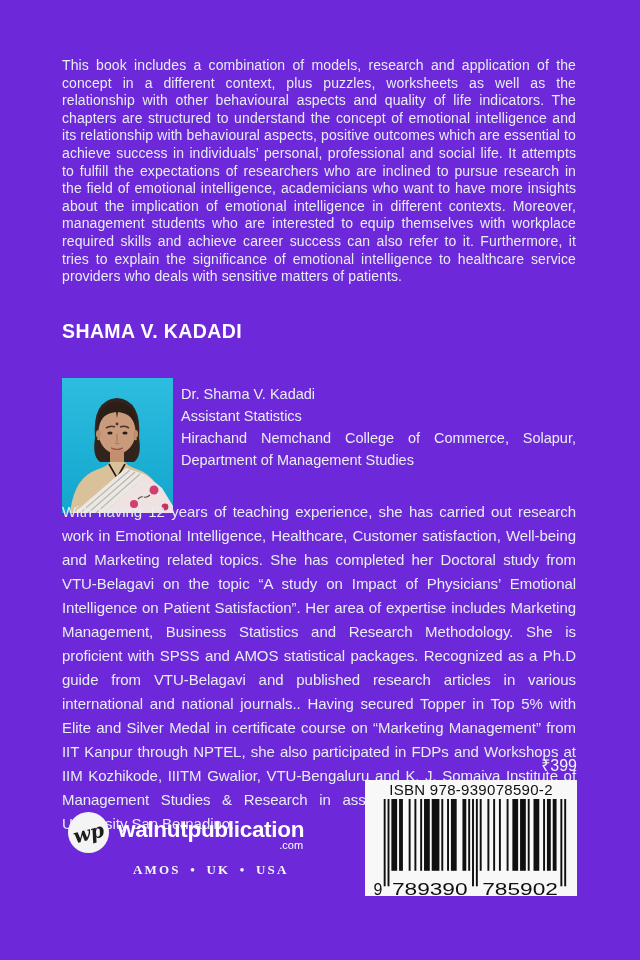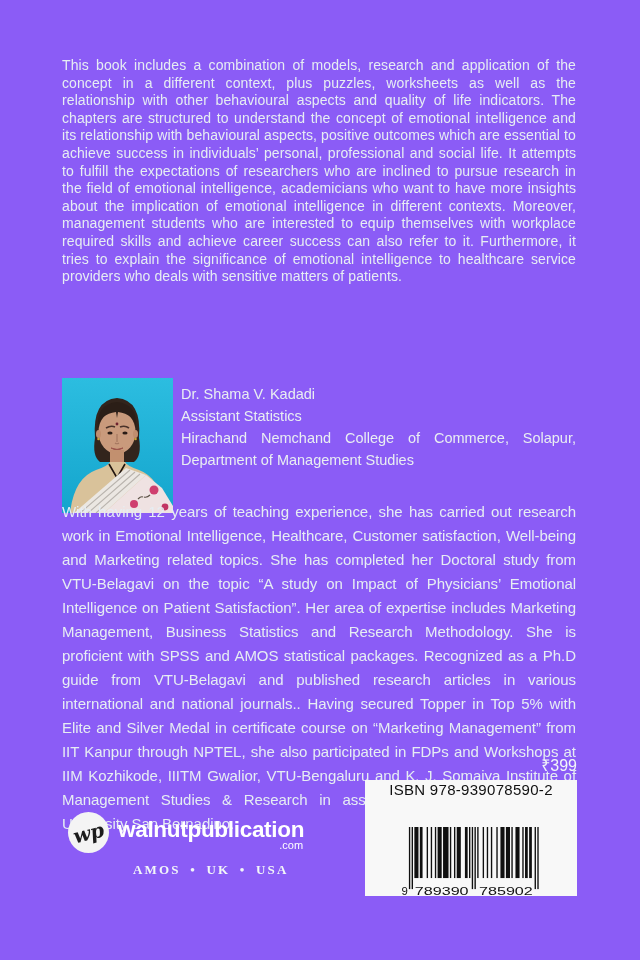--- a/index.html
+++ b/index.html
@@ -4,21 +4,21 @@
 <style>
   html,body{margin:0;padding:0;}
   body{
     width:640px;height:960px;
     background:#1f3a4e;
     font-family:"Liberation Sans",sans-serif;
     color:#e9eef2;
     position:relative;
     overflow:hidden;
   }
-  .page{position:absolute;inset:0;width:640px;height:960px;background:#8b5cf6;}
+  .page{position:absolute;inset:0;width:640px;height:960px;background:#6d28d9;}
 
   .synopsis{
     position:absolute;left:62px;top:57px;width:514px;
     font-size:14px;line-height:17.6px;letter-spacing:.1px;
     text-align:justify;color:#e6edf3;
   }
   .heading{
     position:absolute;left:62px;top:320px;
     font-size:19.5px;font-weight:700;letter-spacing:.4px;color:#ffffff;
   }
@@ -43,21 +43,21 @@
     text-align:justify;color:#e6edf3;
   }
 
   .price{
     position:absolute;left:365px;top:754px;width:212px;
     text-align:right;font-size:16px;color:#f2f6f8;
   }
   .barcode-panel{
     position:absolute;left:365px;top:780px;width:212px;height:116px;
     background:#f8f8f8;box-sizing:border-box;padding-top:2px;
-    display:flex;flex-direction:column;align-items:center;gap:28px;
+    display:flex;flex-direction:column;align-items:center;
   }
   .isbn{
     font-size:15px;color:#111;letter-spacing:.3px;line-height:16px;
     white-space:nowrap;
   }
   .barcode-svg{margin-top:1px;}
   .barcode-svg rect{fill:#101010;}
   .barcode-svg text{
     font-family:"Liberation Sans",sans-serif;font-size:16.5px;fill:#101010;
   }
@@ -87,20 +87,21 @@
     letter-spacing:2.2px;word-spacing:4px;color:#f2f6f8;white-space:nowrap;
   }
 </style>
 </head>
 <body>
 
 <div class="page">
 
   <div class="synopsis">This book includes a combination of models, research and application of the concept in a different context, plus puzzles, worksheets as well as the relationship with other behavioural aspects and quality of life indicators. The chapters are structured to understand the concept of emotional intelligence and its relationship with behavioural aspects, positive outcomes which are essential to achieve success in individuals’ personal, professional and social life. It attempts to fulfill the expectations of researchers who are inclined to pursue research in the field of emotional intelligence, academicians who want to have more insights about the implication of emotional intelligence in different contexts. Moreover, management students who are interested to equip themselves with workplace required skills and achieve career success can also refer to it. Furthermore, it tries to explain the significance of emotional intelligence to healthcare service providers who deals with sensitive matters of patients.</div>
 
+  <div class="heading">SHAMA V. KADADI</div>
 
   <div class="author-row">
     <div class="photo">
       <svg viewBox="0 0 111 135">
         <defs>
           <linearGradient id="bgGrad" x1="0" y1="0" x2="0" y2="1">
             <stop offset="0" stop-color="#2cbde0"></stop>
             <stop offset="1" stop-color="#14a5cd"></stop>
           </linearGradient>
         </defs>

